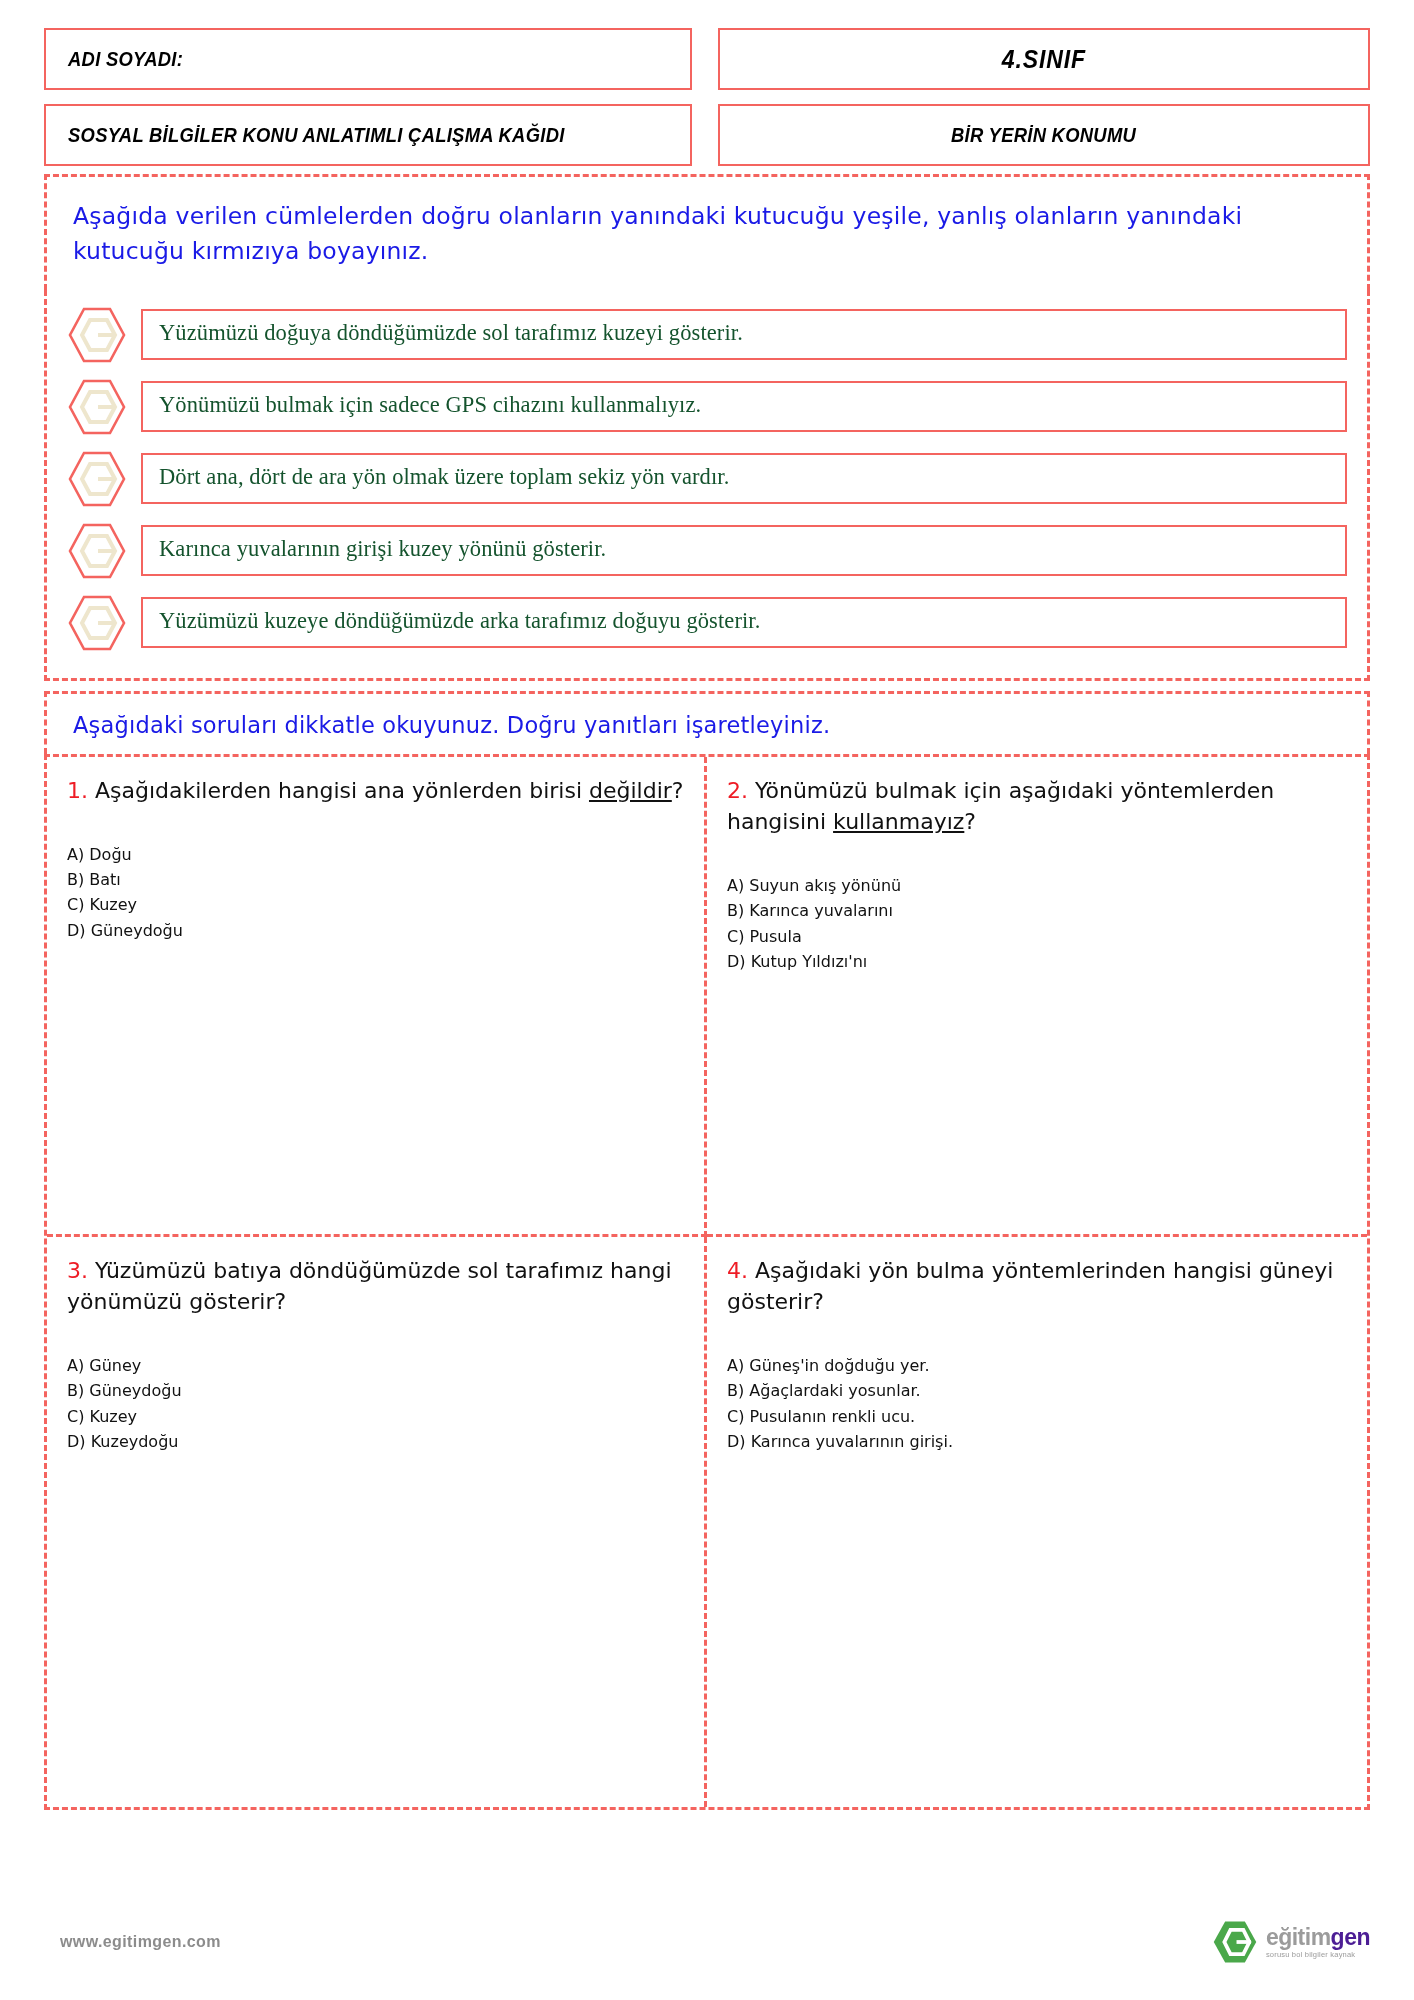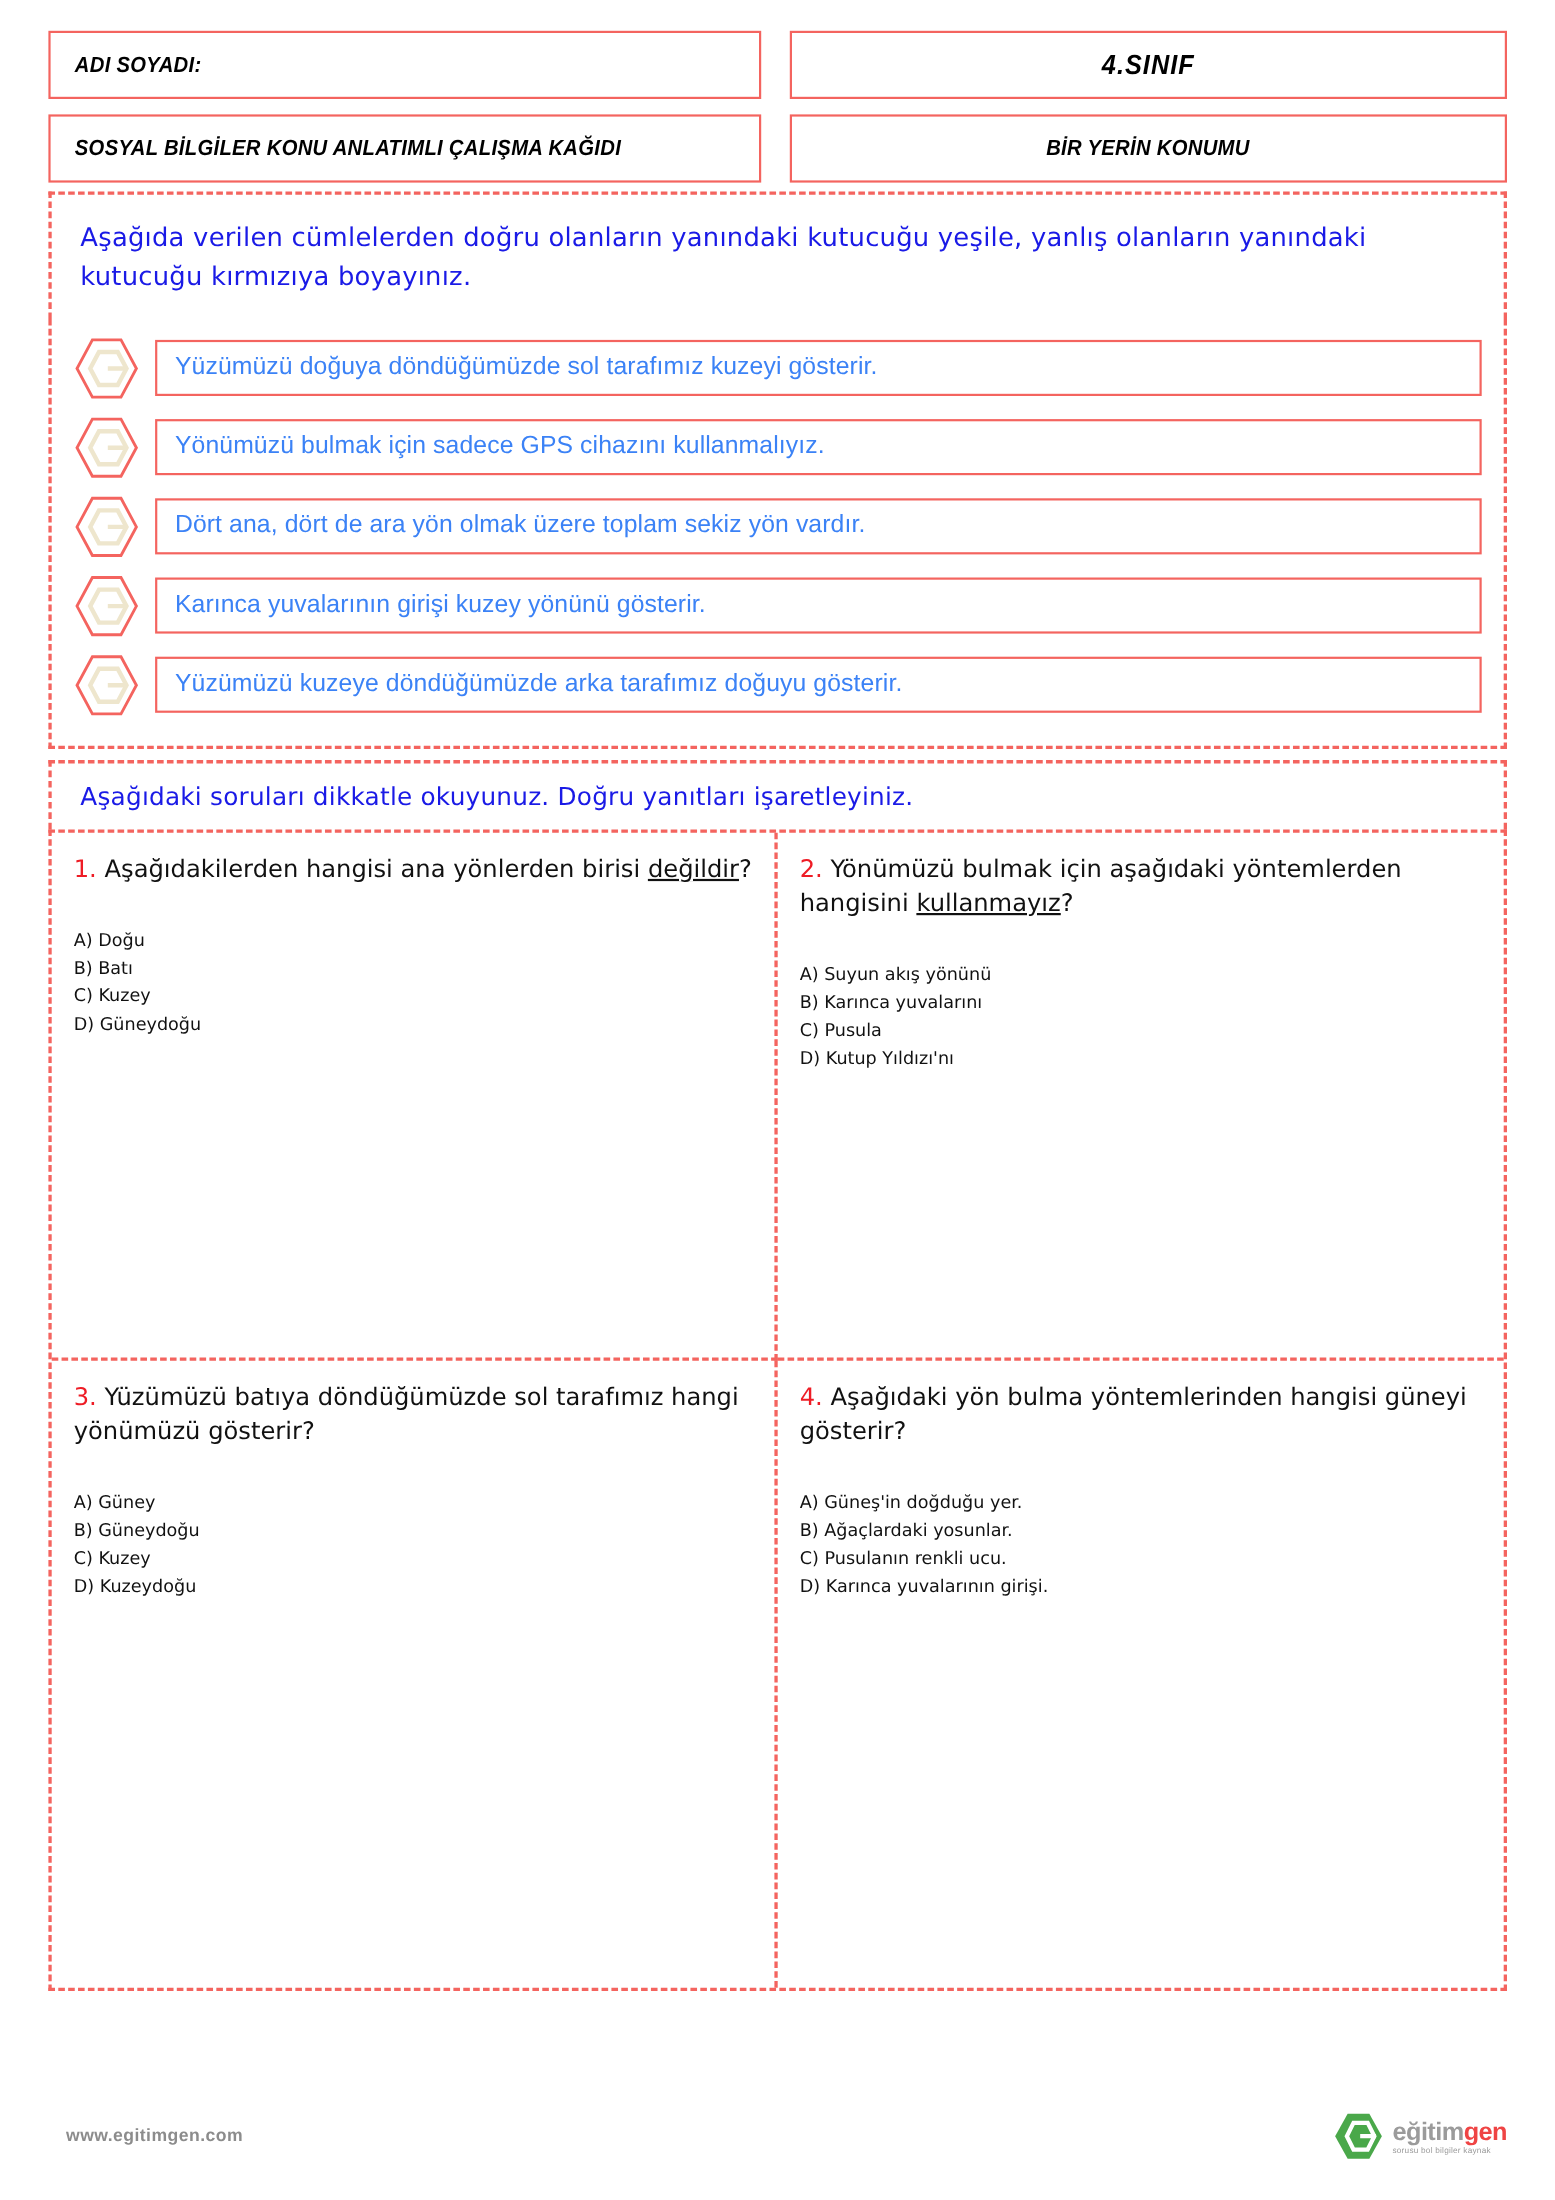--- a/index.html
+++ b/index.html
@@ -93,23 +93,23 @@
     flex:1;
     border:2.5px solid #f4645f;
     box-sizing:border-box;
     min-height:51px;
     display:flex;
     align-items:center;
     padding:4px 16px 8px 16px;
     background:#fff;
   }
   .stmt-text{
-    font-family:Liberation Sans, sans-serif;
+    font-family:Liberation Serif, serif;
     font-size:22.5px;
-    color:#3b82f6;
+    color:#14532d;
     letter-spacing:0.1px;
     line-height:1.15;
   }
 
   
   .instr2-block{
     border:3px dashed #f4645f;
     border-bottom:none;
     box-sizing:border-box;
     padding:18px 26px 16px 26px;
@@ -178,21 +178,21 @@
   }
   .brand-mark{ width:46px;height:44px; display:block; }
   .brand-wordmark{ display:flex; flex-direction:column; line-height:1; }
   .brand-top{
     font-family:"Liberation Sans", sans-serif;
     font-weight:bold;
     font-size:23px;
     letter-spacing:-0.5px;
   }
   .brand-top .seg1{ color:#9b9b9b; }
-  .brand-top .seg2{ color:#ef4444; }
+  .brand-top .seg2{ color:#4c1d95; }
   .brand-sub{
     font-family:"Liberation Sans", sans-serif;
     font-size:7.5px;
     color:#9b9b9b;
     letter-spacing:0.2px;
     margin-top:2px;
   }
 </style>
 </head>
 <body>

